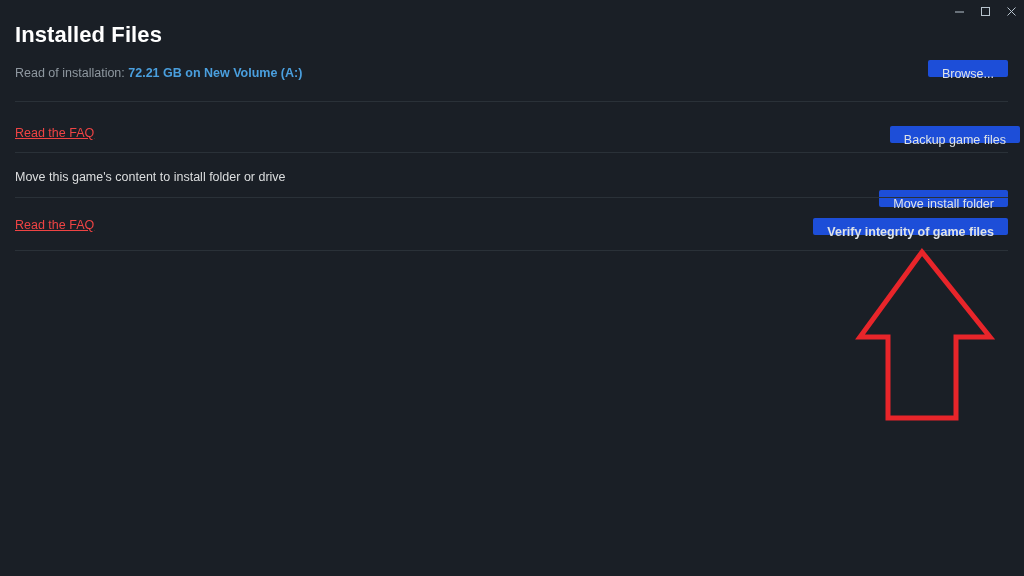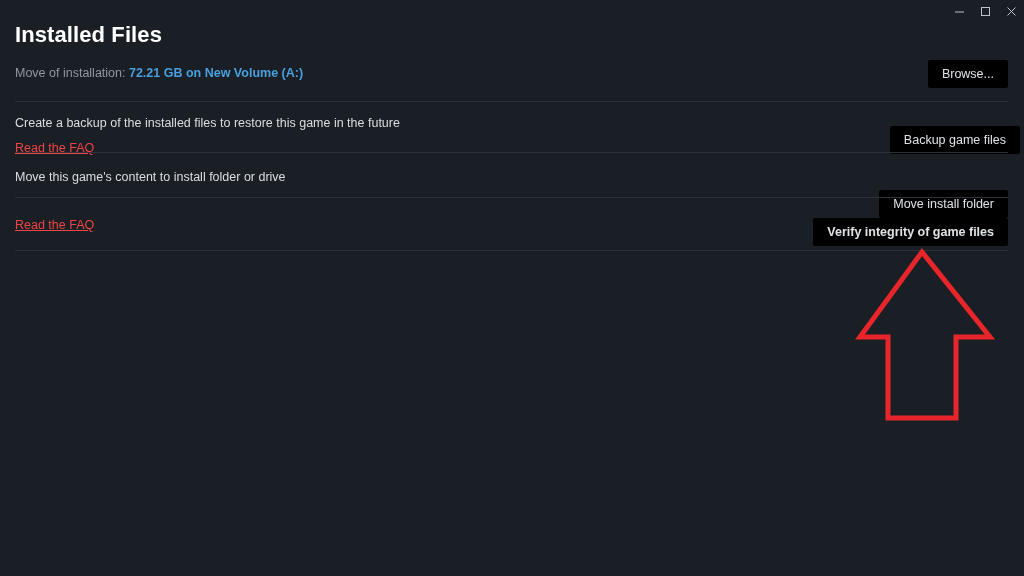--- a/index.html
+++ b/index.html
@@ -97,26 +97,26 @@
     font-size: 12.5px;
     margin-top: 10px;
   }
   #row1-text { top: 94px; }
   #row2-text { top: 148px; }
   #row3-text { top: 186px; }
 
   
   .btn {
     position: absolute;
-    background: #000000;
+    background: #1d4ed8;
     color: #dfe3e6;
     font-size: 12.5px;
     border: none;
     border-radius: 2px;
-    height: 28px;
+    height: 17px;
     line-height: 28px;
     padding: 0 14px;
     text-align: center;
     white-space: nowrap;
     font-family: "Liberation Sans", sans-serif;
     cursor: pointer;
     box-sizing: border-box;
   }
   #btn-browse       { right: 16px; top: 38px;  }
   #btn-backup       { right: 4px; top: 104px; }
@@ -159,30 +159,29 @@
       </svg>
     </span>
   </div>
 </div>
 
 <div id="page">
 
   <div id="page-title">Installed Files</div>
 
   <div id="size-row">
-    <span>Move of installation:</span>
+    <span>Read of installation:</span>
     <span class="link">72.21 GB on New Volume (A:)</span>
   </div>
 
   <button class="btn" id="btn-browse">Browse...</button>
 
   <div class="sep s1"></div>
 
   <div class="row-text" id="row1-text">
-    <span>Create a backup of the installed files to restore this game in the future</span>
     <span class="faq">Read the FAQ</span>
   </div>
   <button class="btn" id="btn-backup">Backup game files</button>
 
   <div class="sep s2"></div>
 
   <div class="row-text" id="row2-text">
     <span>Move this game's content to install folder or drive</span>
   </div>
   <button class="btn" id="btn-move">Move install folder</button>

